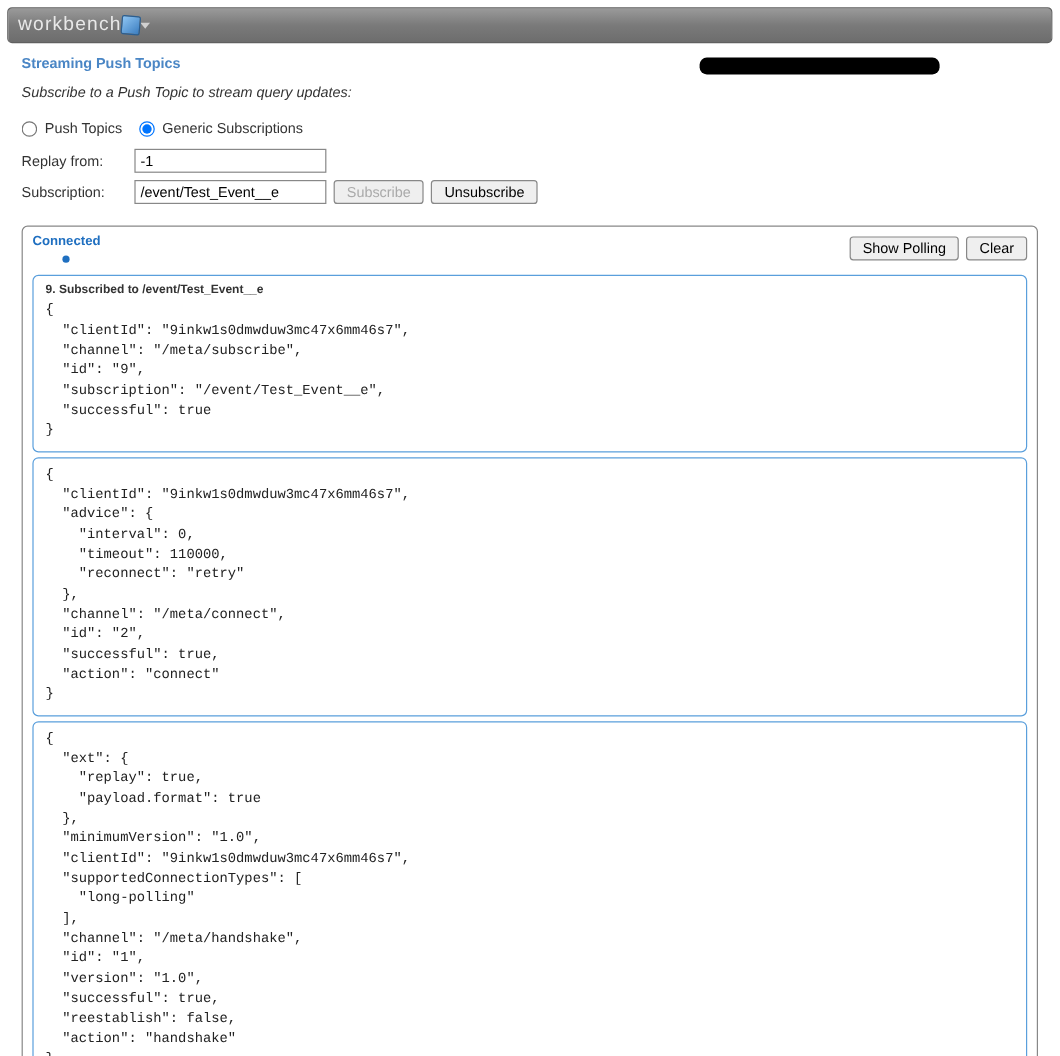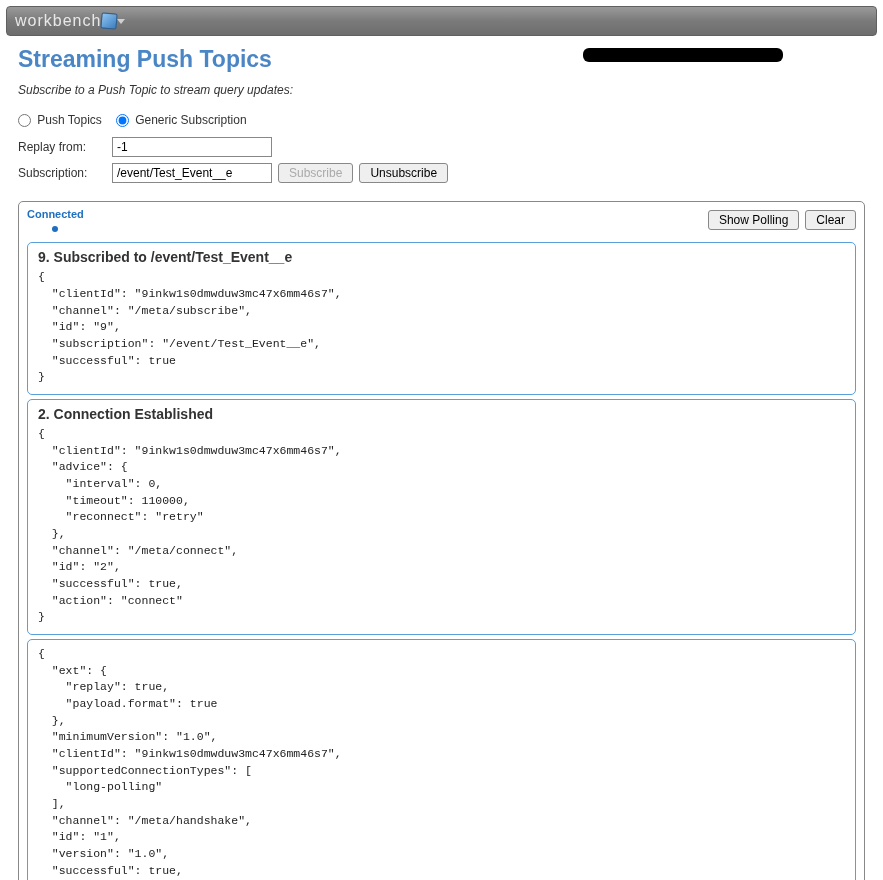--- a/index.html
+++ b/index.html
@@ -42,21 +42,21 @@
   .nav-item { color: #f0f0f0; font-size: 12px; display: flex; align-items: center; gap: 3px; cursor: pointer; }
   .caret {
     width: 0; height: 0;
     border-left: 4px solid transparent;
     border-right: 4px solid transparent;
     border-top: 5px solid #d0d0d0;
   }
   .content { margin: 10px 18px; }
   h1.page-title {
     color: #4a86c5;
-    font-size: 23px;
+    font-size: 12px;
     font-weight: bold;
     margin: 6px 0 10px 0;
     font-family: Verdana, sans-serif;
   }
   .redact {
     position: absolute;
     right: 100px;
     top: 48px;
     width: 200px;
     height: 14px;
@@ -109,21 +109,21 @@
   .dot { width:6px; height:6px; border-radius:50%; background:#1f6fc0; }
   .spacer { flex: 1; }
   .msg-card {
     border: 1px solid #5a9fdc;
     border-radius: 5px;
     margin: 4px;
     padding: 6px 10px 8px 10px;
   }
   .msg-card .msg-title {
     font-weight: bold;
-    font-size: 14px;
+    font-size: 10px;
     margin-bottom: 4px;
   }
   .msg-card pre {
     margin: 0;
     font-family: "Courier New", monospace;
     font-size: 11.5px;
     line-height: 1.45;
     white-space: pre;
     color: #222;
   }
@@ -146,21 +146,21 @@
   <h1 class="page-title">Streaming Push Topics</h1>
   <div class="intro">Subscribe to a Push Topic to stream query updates:</div>
 
   <div class="radio-row">
     <label>
       <input type="radio" name="subtype" style="">
       <span>Push Topics</span>
     </label>
     <label>
       <input type="radio" name="subtype" checked="" style="">
-      <span>Generic Subscription</span>
+      <span>Generic Subscriptions</span>
     </label>
   </div>
 
   <div class="form-row">
     <label>Replay from:</label>
     <input type="text" value="-1" style="">
   </div>
 
   <div class="form-row">
     <label>Subscription:</label>
@@ -187,21 +187,20 @@
           <div class="msg-title">9. Subscribed to /event/Test_Event__e</div>
           <pre>{
   "clientId": "9inkw1s0dmwduw3mc47x6mm46s7",
   "channel": "/meta/subscribe",
   "id": "9",
   "subscription": "/event/Test_Event__e",
   "successful": true
 }</pre>
         </div>
         <div class="msg-card">
-          <div class="msg-title">2. Connection Established</div>
           <pre>{
   "clientId": "9inkw1s0dmwduw3mc47x6mm46s7",
   "advice": {
     "interval": 0,
     "timeout": 110000,
     "reconnect": "retry"
   },
   "channel": "/meta/connect",
   "id": "2",
   "successful": true,

